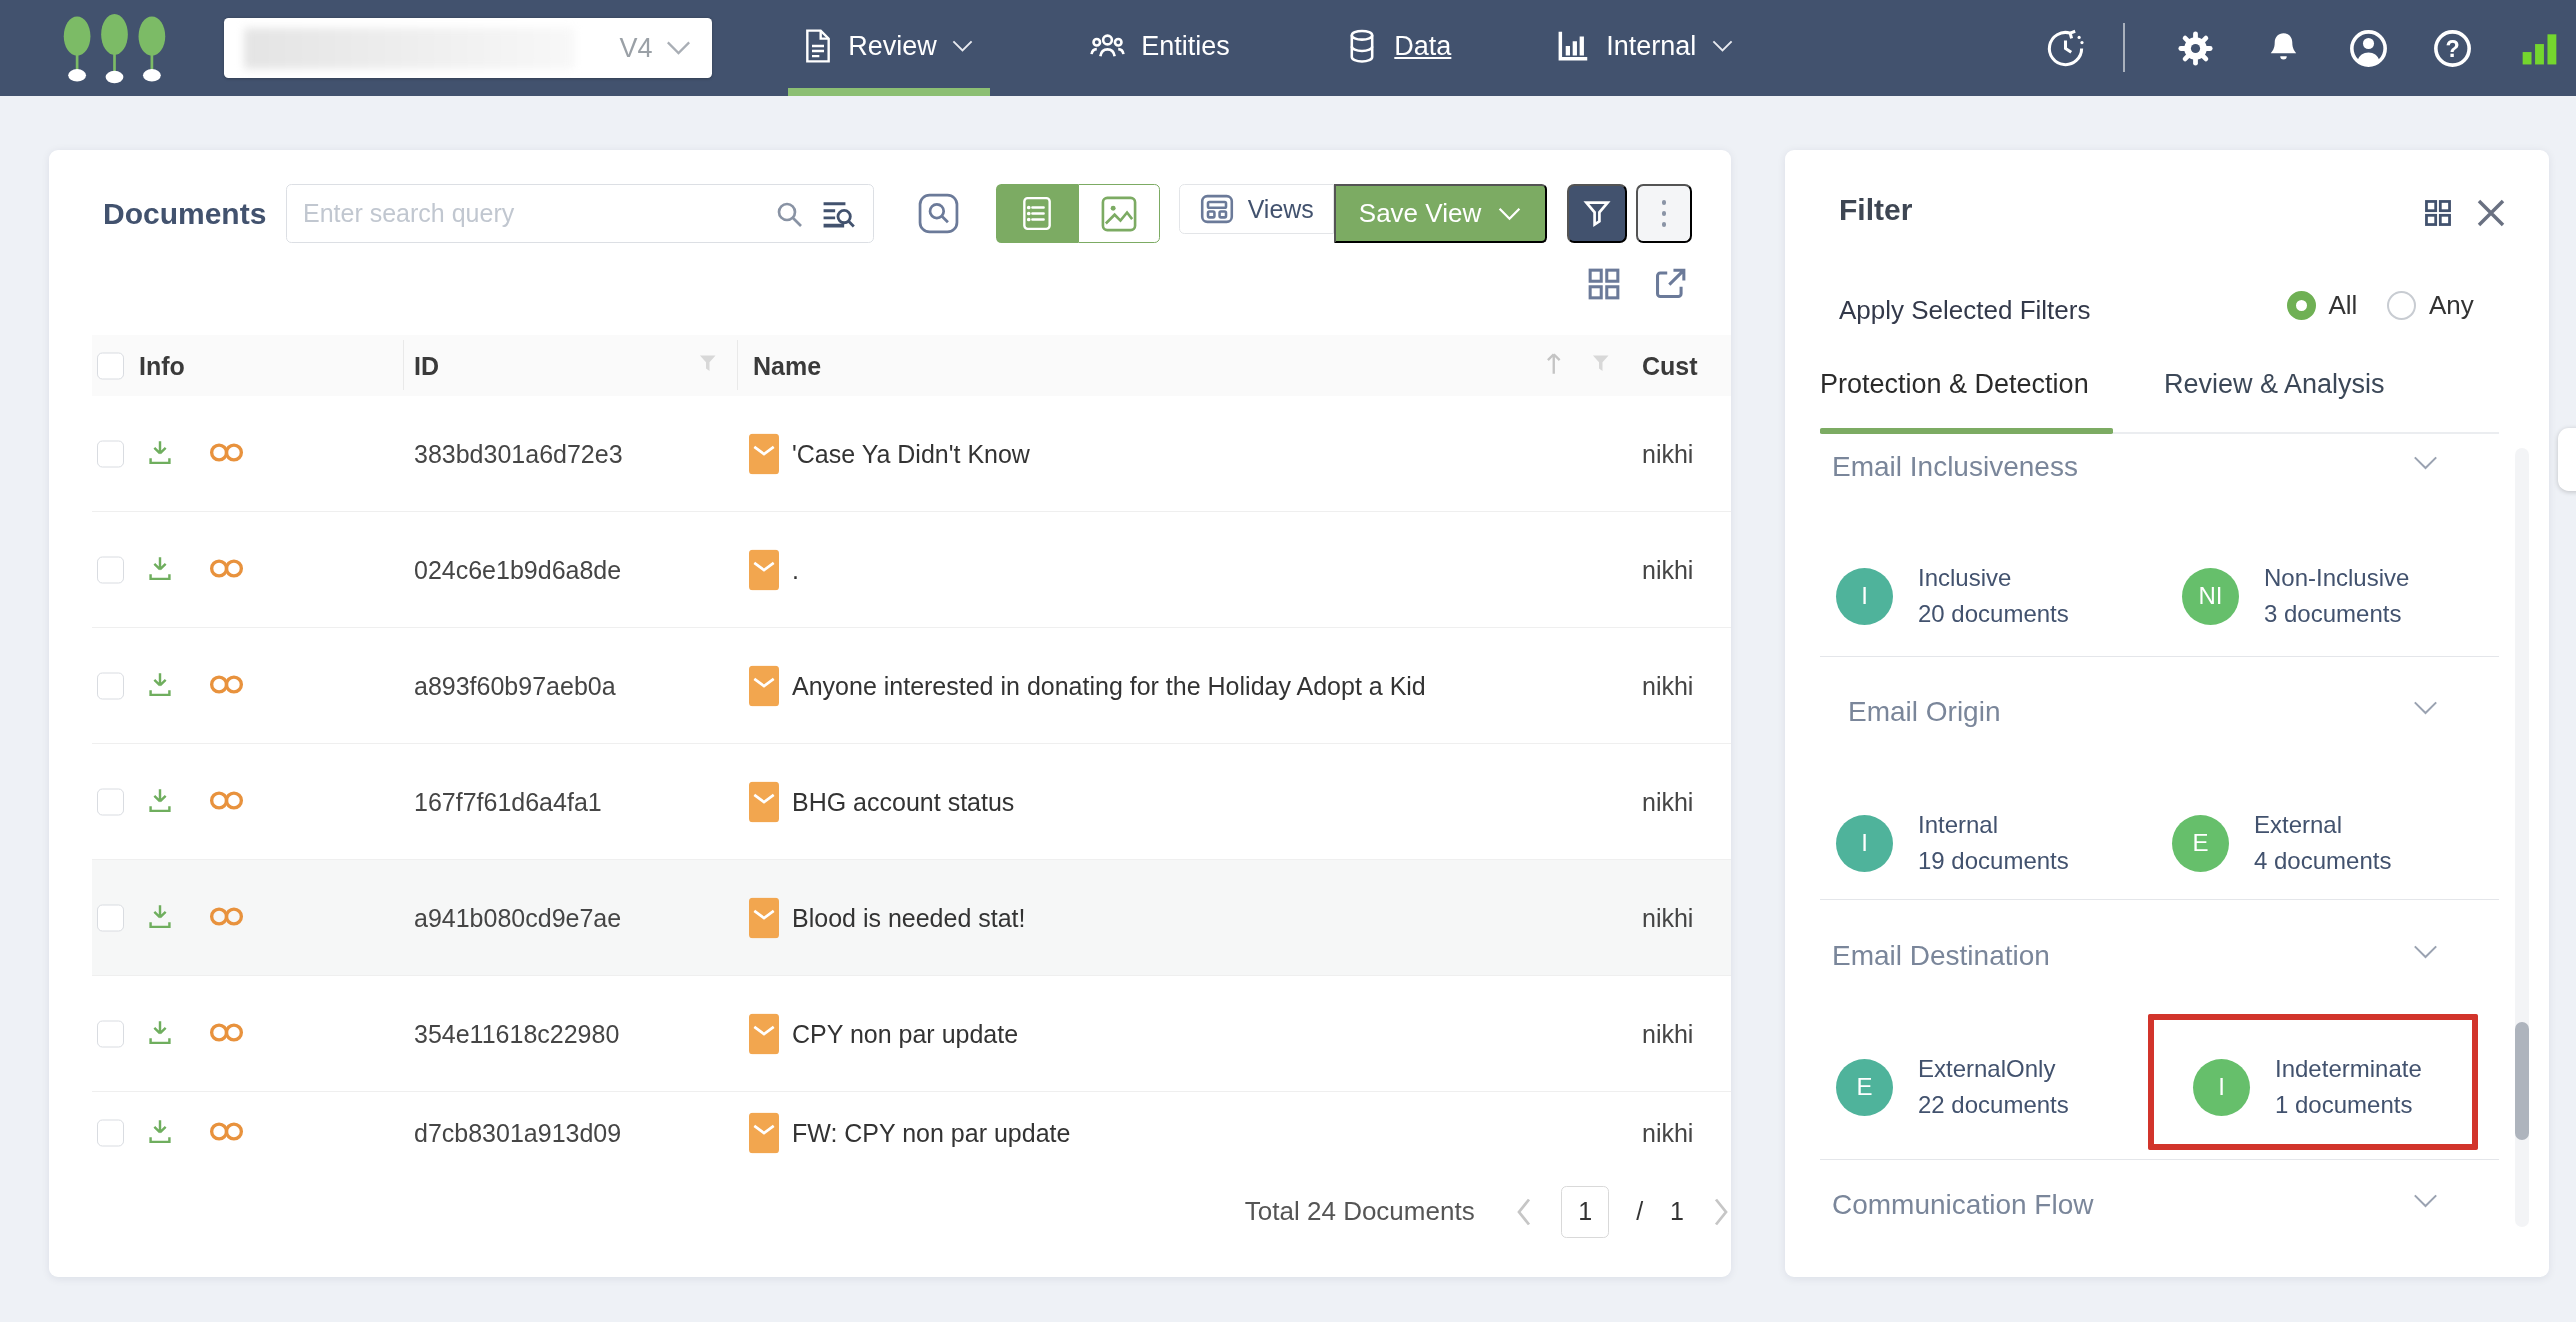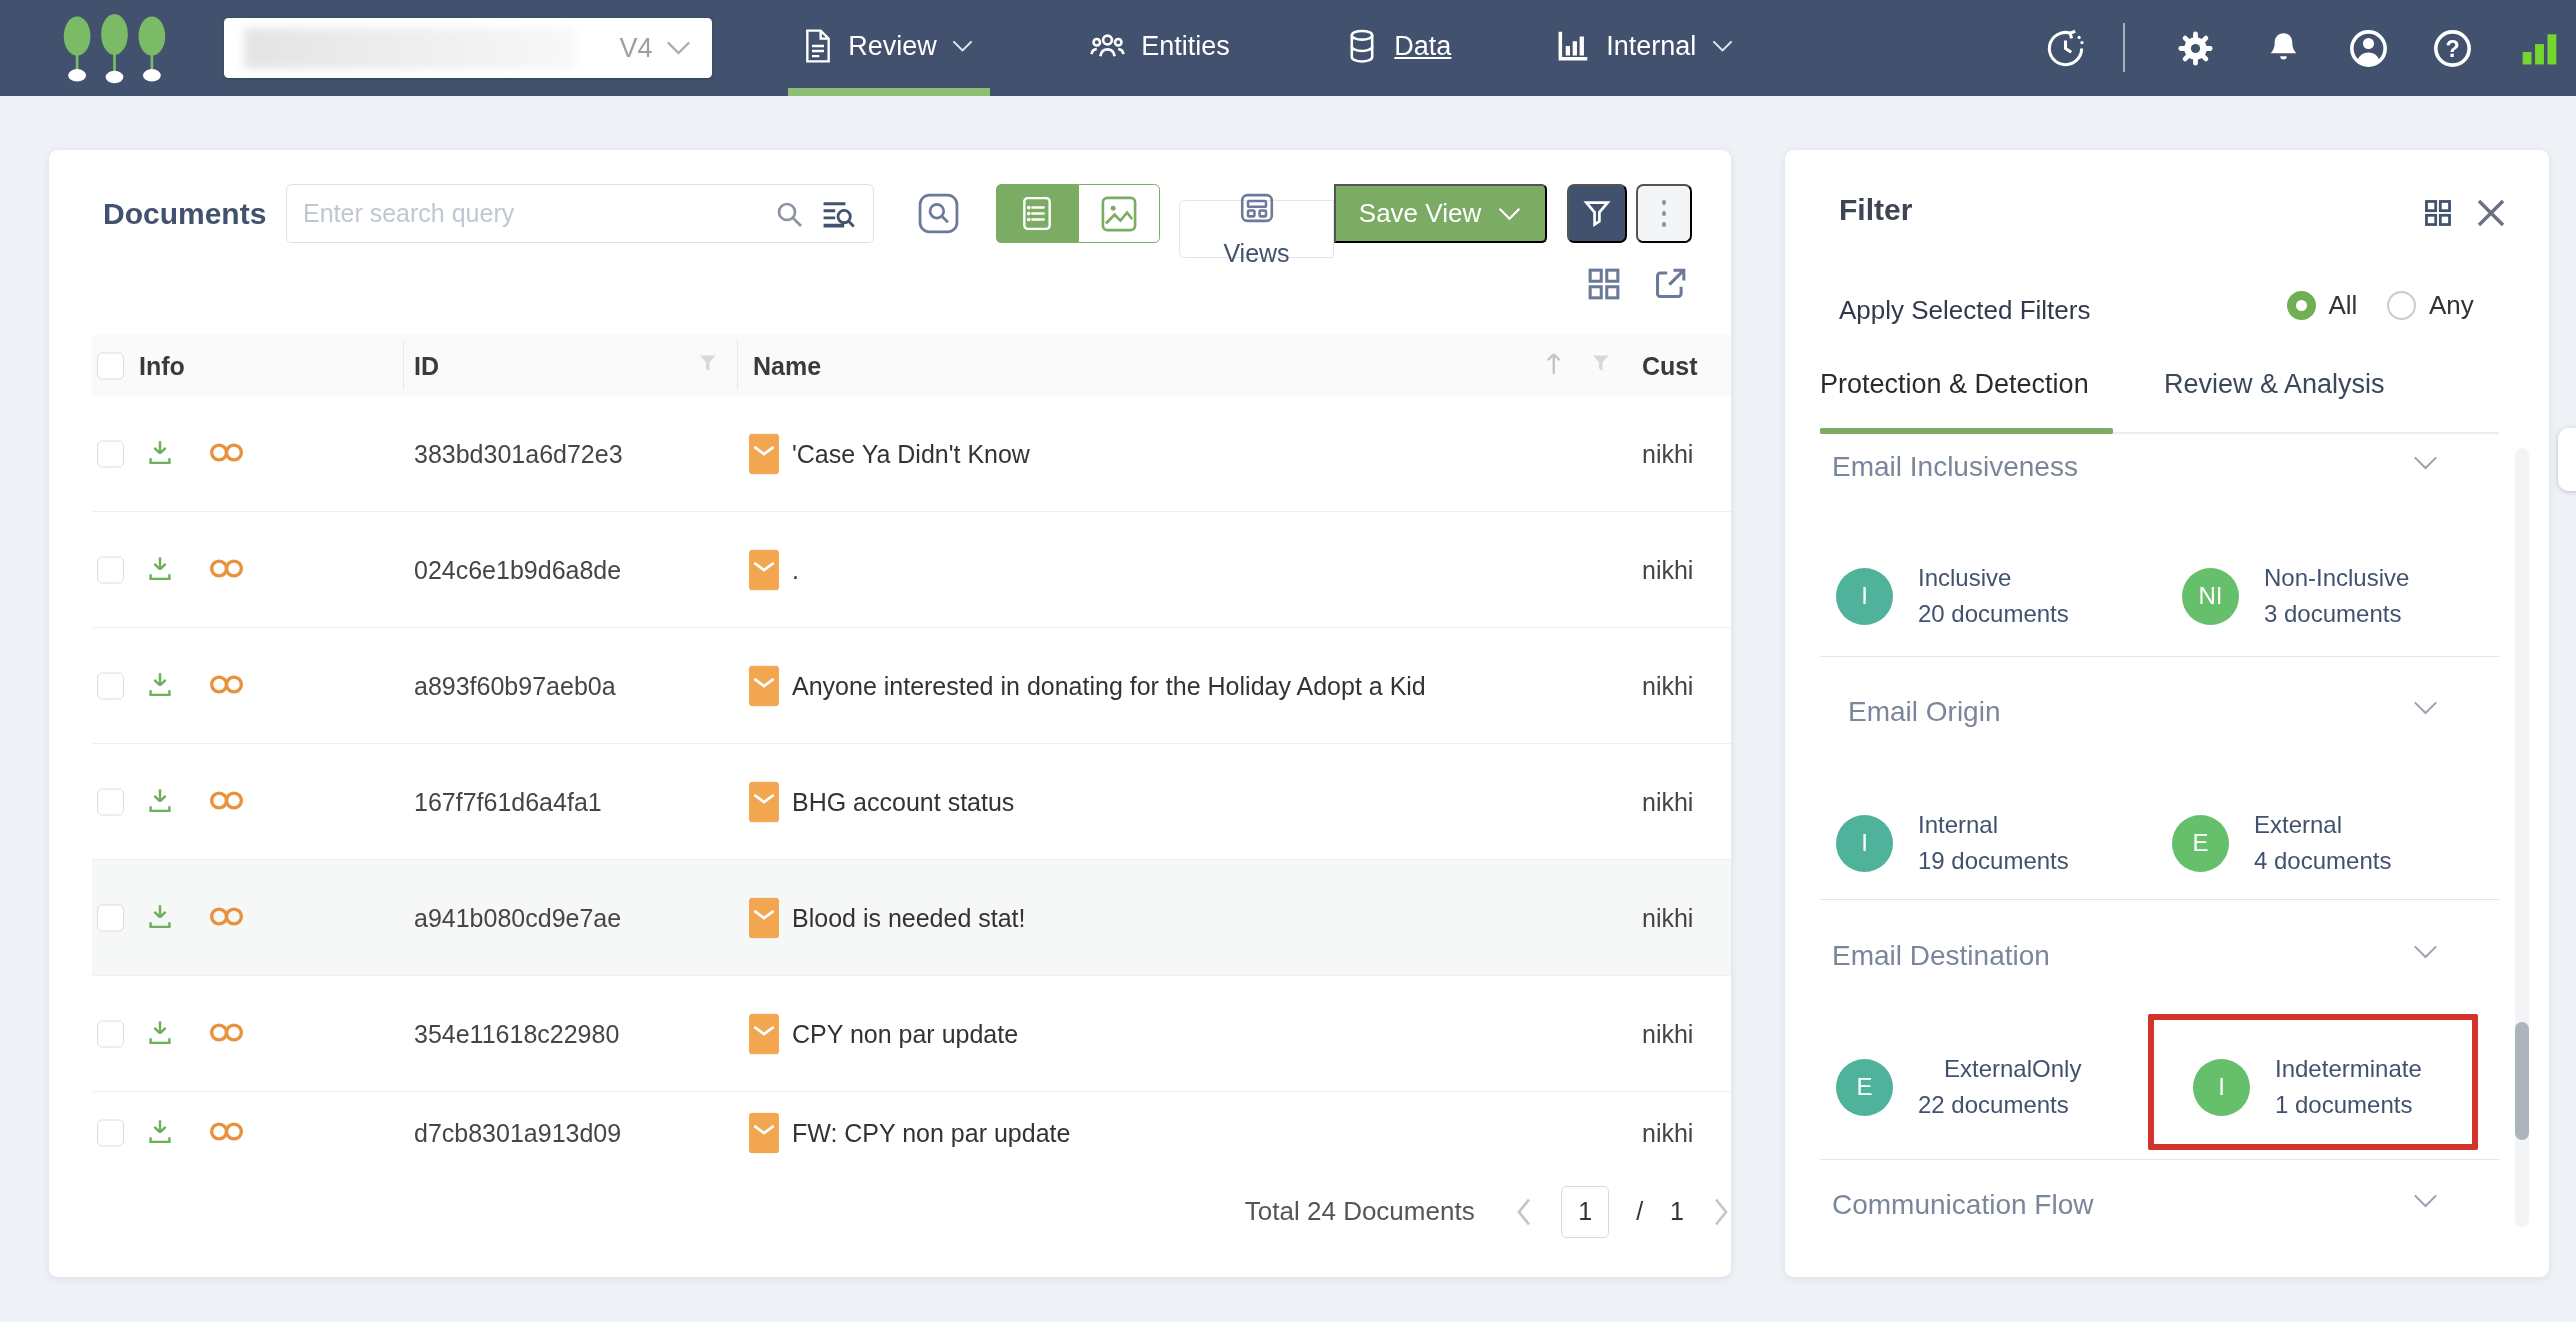--- a/index.html
+++ b/index.html
@@ -37,23 +37,23 @@
   .searchbox input { flex:1; border:none; outline:none; font-size:25px; color:#333; font-family:inherit; min-width:0; }
   .searchbox input::placeholder { color:#C1C7D0; }
   .sb-ic { display:flex; margin-left:16px; cursor:pointer; }
   .quick-search { position:absolute; left:869px; top:43px; display:flex; cursor:pointer; }
 
   .toggle-group { position:absolute; left:947px; top:34px; display:flex; height:59px; }
   .tg-btn { width:82px; display:flex; align-items:center; justify-content:center; cursor:pointer; }
   .tg-list { background:#7CAB63; border-radius:5.4px 0 0 5.4px; }
   .tg-image { background:#fff; border:1.8px solid #7CAB63; border-radius:0 5.4px 5.4px 0; }
 
-  .views-btn { position:absolute; left:1130px; top:50px; width:155px; height:58px; background:#fff; border:1.8px solid #E3E5E8;
+  .views-btn { position:absolute; left:1130px; top:34px; width:155px; height:50px; background:#fff; border:1.8px solid #E3E5E8;
                border-radius:5.4px 0 0 5.4px; display:flex; align-items:center; justify-content:center; gap:12.5px;
-               font-size:25px; color:#42526E; cursor:pointer;flex-direction:column; }
+               font-size:25px; color:#42526E; cursor:pointer; }
   .saveview-btn { position:absolute; left:1285px; top:34px; width:213px; height:59px; background:#7CAB63; border-radius:0 5.4px 5.4px 0;
                   display:flex; align-items:center; justify-content:center; gap:16px; color:#fff; font-size:26px; cursor:pointer; }
   .filter-btn { position:absolute; left:1518px; top:34px; width:60px; height:59px; background:#42526E; border-radius:7.2px;
                 display:flex; align-items:center; justify-content:center; cursor:pointer; }
   .kebab-btn { position:absolute; left:1587px; top:34px; width:56px; height:59px; background:#F4F5F7; border-radius:7.2px;
                display:flex; flex-direction:column; align-items:center; justify-content:center; gap:6.3px; cursor:pointer; }
   .kebab-btn i { width:4.5px; height:4.5px; border-radius:50%; background:#8A94A6; }
 
   .tools-row { position:absolute; top:116px; left:0; width:100%; }
   .tools-row .tr-ic { position:absolute; cursor:pointer; display:flex; }
@@ -634,21 +634,21 @@
 
     <span class="f-sec-title" style="top:790px;">Email Destination</span>
     <span class="f-sec-chev" style="top:794px;">
       <svg width="27" height="16" viewBox="0 0 24 14" fill="none" stroke="#9AA2B1" stroke-width="1.8">
           <path d="M2.5 2l9.5 9.5L21.5 2"></path>
         </svg>
     </span>
     <div class="f-item" style="left:51px; top:901px;">
       <span class="badge" style="background: rgb(79, 179, 155);">E</span>
       <span class="f-lbl">
-        <span style="display:block;margin-left:26px;">ExternalOnly</span>
+        <span style="display:block;">ExternalOnly</span>
         <span style="display:block;">22 documents</span>
       </span>
     </div>
     <div class="f-item" style="left:408px; top:901px;">
       <span class="badge" style="background: rgb(102, 191, 107);">I</span>
       <span class="f-lbl">
         <span style="display:block;">Indeterminate</span>
         <span style="display:block;">1 documents</span>
       </span>
     </div>

